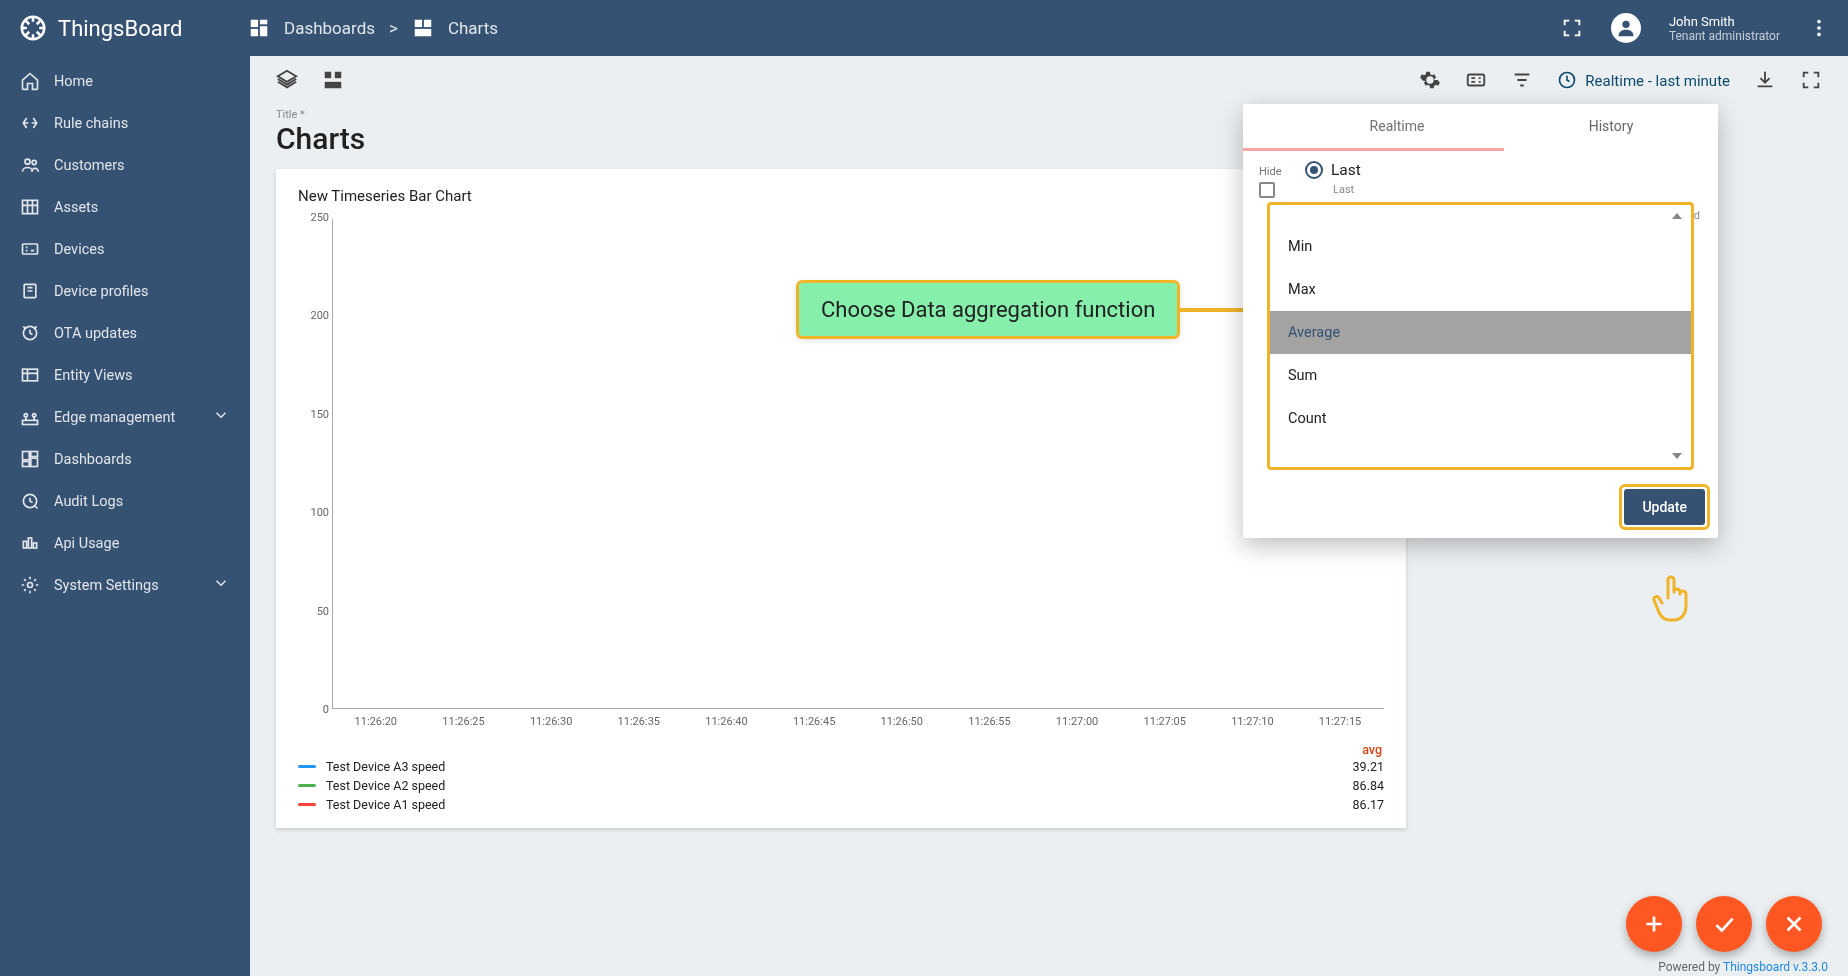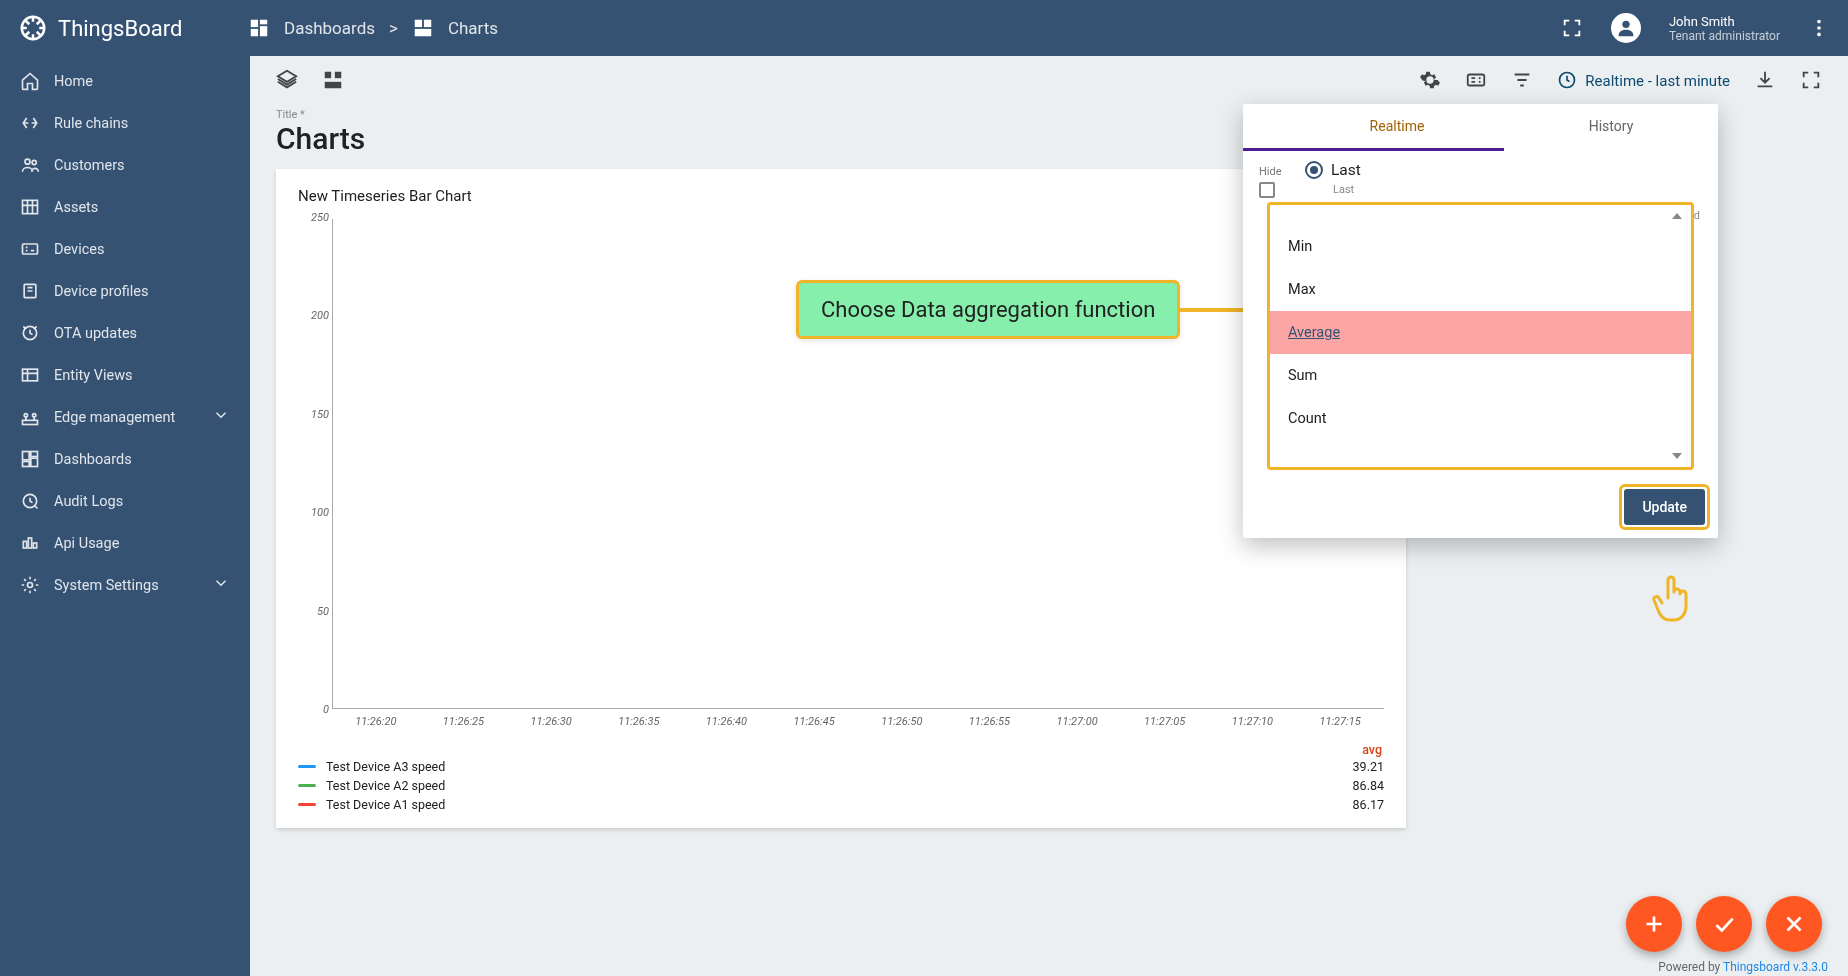--- a/index.html
+++ b/index.html
@@ -63,21 +63,21 @@
     position: absolute; left: 250px; right: 0; top: 104px; bottom: 0; overflow: hidden;
   }
   .title-label { font-size: 11px; color:#888; padding: 4px 0 0 26px; }
   .page-title { font-size: 30px; font-weight: 500; padding: 0 0 12px 26px; }
   .card {
     margin: 1px 26px; background: var(--bg-card); box-shadow: var(--shadow);
     padding: 18px 22px 14px; width: 1130px;
   }
   .chart-title { font-size: 15px; margin-bottom: 14px; }
 
-  .chart-wrap { position: relative; font-style: italic; }
+  .chart-wrap { position: relative; }
   .grid {
     position: relative; height: 490px; margin-left: 34px;
     border-left: 1px solid #aaa; border-bottom: 1px solid #aaa;
   }
   .grid-values {position:absolute;left:-34px;top:-8px;bottom:-8px;width:30px;display:flex;flex-direction:column;justify-content:space-between;text-align:right;font-size:11px;color:#666;}
   .bars { position:absolute; inset:0; display:flex; justify-content:space-around; align-items:flex-end; padding:0 10px; }
   .bargrp { width:56px; display:flex; flex-direction:column-reverse; }
   .seg { width:100%; }
   .xticks { margin-left:34px; display:flex; justify-content:space-around; font-size:11px; color:#666; padding-top:6px; }
   .xticks span { width:56px; text-align:center; white-space:nowrap; }
@@ -89,36 +89,36 @@
   .leg-val { margin-left:auto; text-align:right; }
 
   
   .popover {
     position:absolute; right: 130px; top: 104px; width: 475px;
     background:#fff; box-shadow: 0 8px 24px rgba(0,0,0,.25); border-radius:2px;
     z-index:10;
   }
   .pop-tabs { display:flex; }
   .pop-tab { flex:1; text-align:center; padding:14px 0; font-size:14px; color:#666; cursor:pointer; }
-  .pop-tab.active { color:#a16207; border-bottom:3px solid #4c1d95;padding-left:47px; }
+  .pop-tab.active { color:#737373; border-bottom:3px solid #fca5a5;padding-left:47px; }
   .pop-body { padding:10px 16px 14px; position:relative; }
   .hide-block { position:absolute; left:16px; top:14px; font-size:11px; color:#777; }
   .hide-ck { width:16px; height:16px; border:2px solid #888; border-radius:2px; margin-top:4px; }
   .radio-row { display:flex; align-items:center; gap:8px; padding-left:46px; font-size:15.5px; }
   .radio { width:18px;height:18px;border:2px solid #365273;border-radius:50%;position:relative;}
   .radio.on::after{content:"";position:absolute;inset:3px;border-radius:50%;background:#365273;}
   .last-lbl {font-size:11px;color:#888;padding-left:74px;margin-top:4px;}
   .adv-lbl {position:absolute;right:18px;top:58px;font-size:11px;color:#888;}
   .agg-box {
     margin: 6px 8px 0; min-height: 268px; border:3px solid var(--accent-yellow);
     border-radius:4px; background:#fff; position:relative; overflow:hidden;
   }
   .agg-scroll-btn {position:absolute;right:4px;width:20px;height:18px;display:flex;align-items:center;justify-content:center;color:#888;}
   .agg-item { padding:13px 18px; font-size:14.5px; cursor:pointer; }
-  .agg-item.sel { color:#365273; background:#fca5a5;text-decoration:underline; }
+  .agg-item.sel { color:#365273; background:#a3a3a3; }
   .pop-actions { display:flex; justify-content:flex-end; gap:10px; padding:6px 14px 12px; }
   .btn { padding:10px 18px; font-size:14px; font-weight:500; border-radius:3px; cursor:pointer; }
   .btn-flat { background:transparent; color:#333; }
   .btn-primary { background:#365273; color:#fff; }
   .upd-highlight { position:absolute; bottom:8px; right:8px; border:3px solid var(--accent-yellow); border-radius:6px; padding:2px; pointer-events:none;}
 
   
   .callout {
     position:absolute; left: 796px; top: 280px; z-index:9;
     display:flex; align-items:center;

